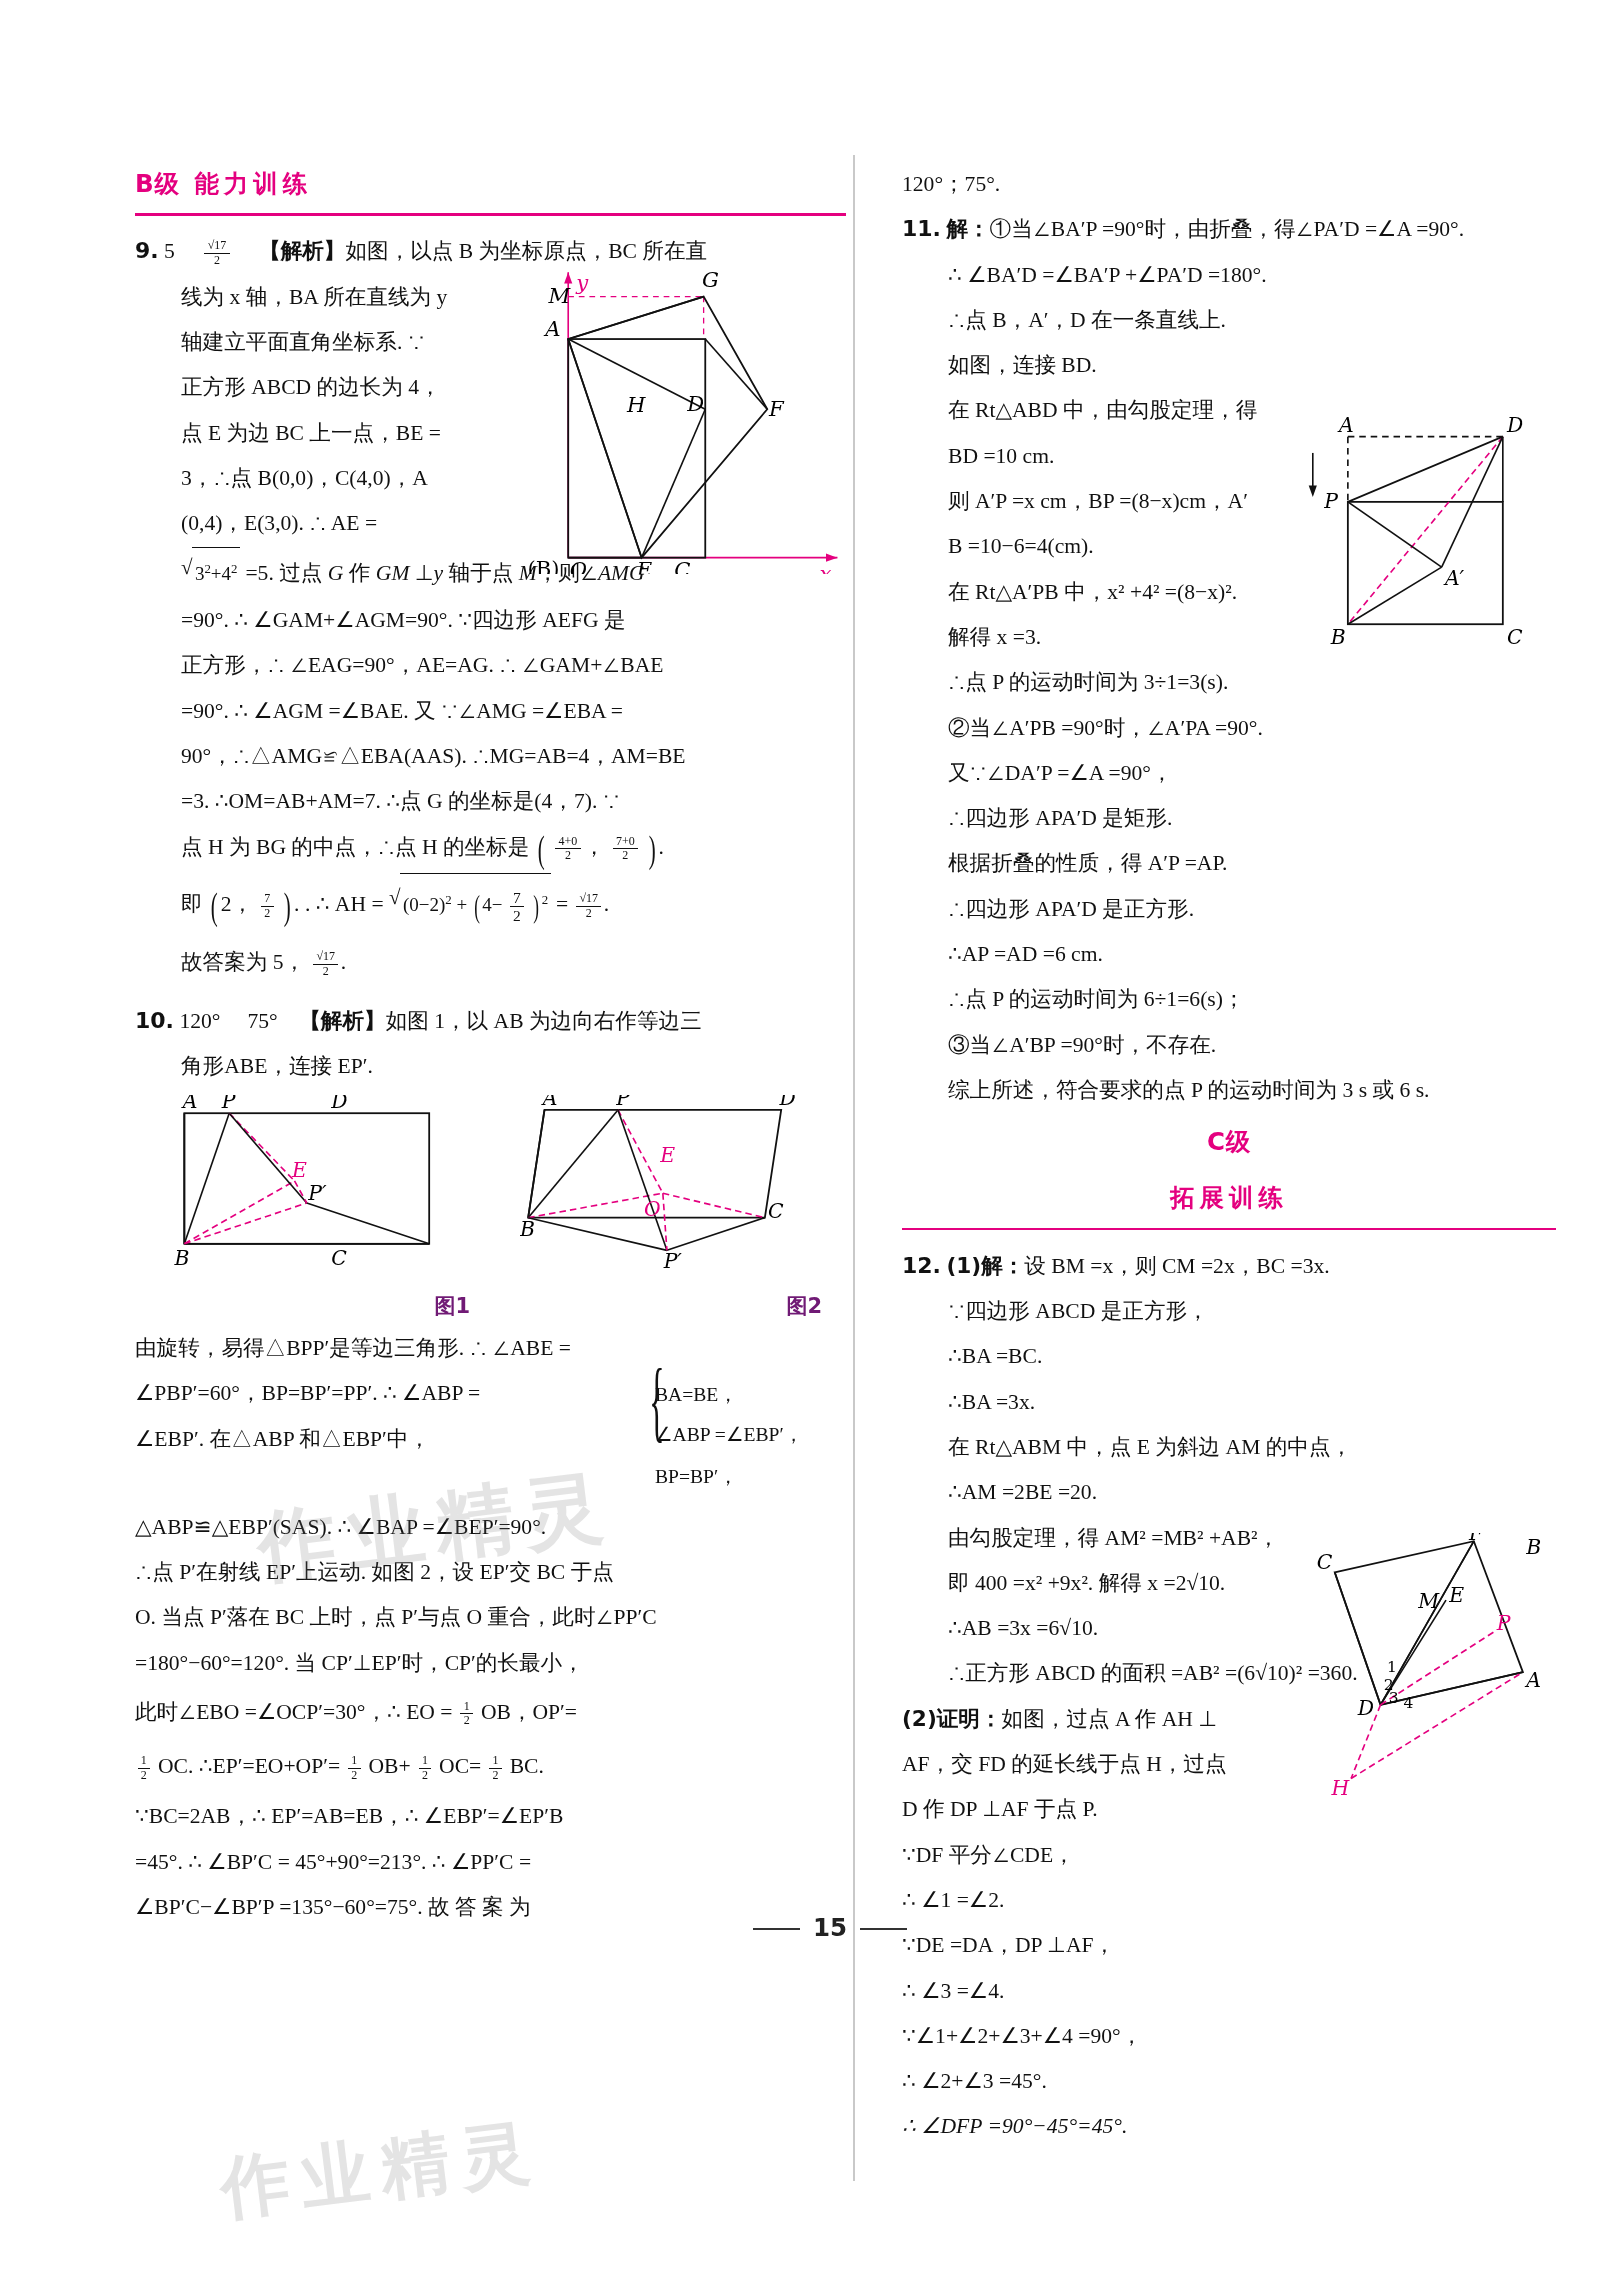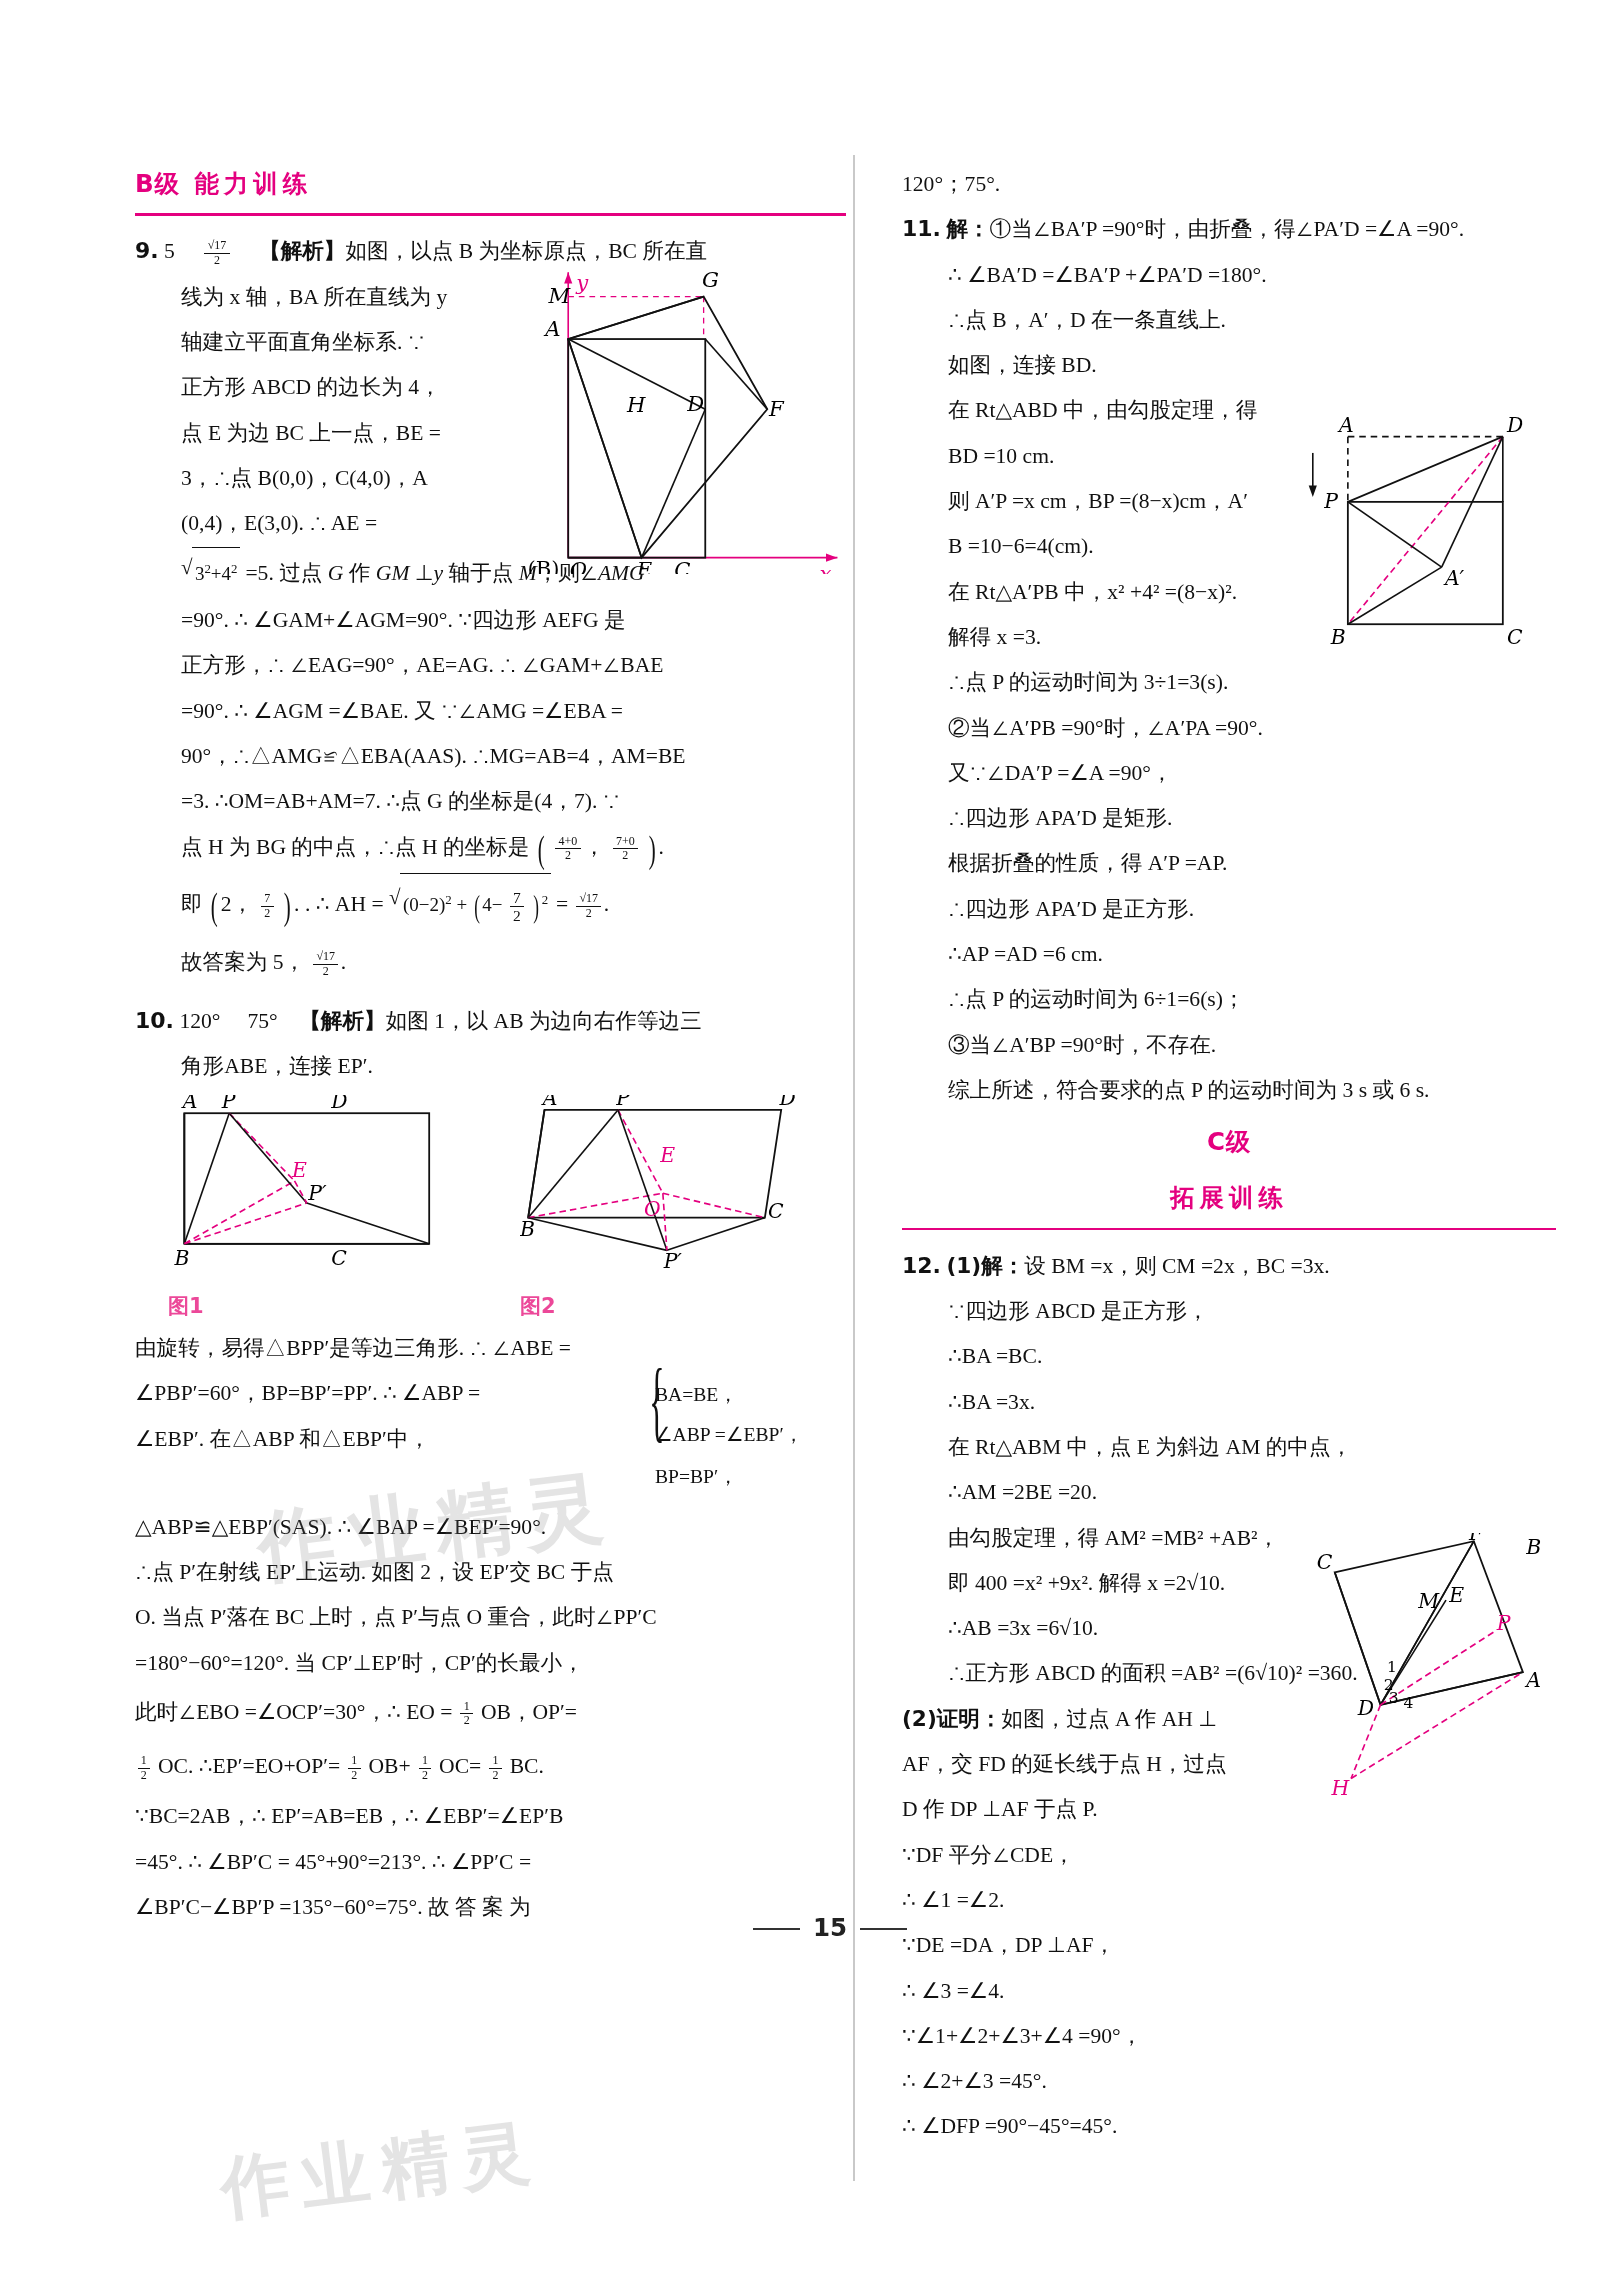--- a/index.html
+++ b/index.html
@@ -56,21 +56,21 @@
   .sqrt{
     display:inline-block;position:relative;padding-left:11.4px;
   }
   .sqrt:before{
     content:"\221A";position:absolute;left:0;top:-1.6px;font-size:21px;
   }
   .sqrt > .rad{border-top:1.3px solid #111;padding:0 2.5px;display:inline-block;}
   sup{font-size:0.68em;}
 
   .fig{position:relative;}
-  .figcap{color:#ec4899;font-weight:bold;text-align:left;font-family:"DejaVu Sans", sans-serif;font-size:21px;}
+  .figcap{color:#701a75;font-weight:bold;text-align:right;font-family:"DejaVu Sans", sans-serif;font-size:21px;}
 
   .pageno{
     position:absolute;left:0;right:0;bottom:72px;text-align:center;
     font-family:"DejaVu Sans", sans-serif;font-size:24.5px;font-weight:bold;color:#222;padding-left:23px;
   }
   .pageno .bar{display:inline-block;width:47px;height:1.6px;background:#333;vertical-align:middle;margin:0 13px;}
 
   .wm{
     position:absolute;color:rgba(120,120,120,0.20);
     font-family:"DejaVu Sans", sans-serif;font-weight:bold;
@@ -421,21 +421,21 @@
         <span class="bold">(2)证明：</span><span>如图，过点 A 作 AH ⊥</span>
       </div>
       <div class="para" style="width:376px;">AF，交 FD 的延长线于点 H，过点</div>
       <div class="para" style="width:376px;">D 作 DP ⊥AF 于点 P.</div>
       <div class="para" style="width:376px;">∵DF 平分∠CDE，</div>
       <div class="para" style="width:376px;">∴ ∠1 =∠2.</div>
       <div class="para" style="width:376px;">∵DE =DA，DP ⊥AF，</div>
       <div class="para" style="width:376px;">∴ ∠3 =∠4.</div>
       <div class="para" style="width:376px;">∵∠1+∠2+∠3+∠4 =90°，</div>
       <div class="para" style="width:376px;">∴ ∠2+∠3 =45°.</div>
-      <div class="para" style="width:376px;">∴ ∠DFP =90°−45°=45°.</div>
+      <div class="para" style="width:376px;font-style:italic;">∴ ∠DFP =90°−45°=45°.</div>
     </div>
   </div>
 
   <div class="wm wm1">作业精灵</div>
   <div class="wm wm2">作业精灵</div>
 
   <div class="pageno">
     <span class="bar"></span><span>15</span><span class="bar"></span>
   </div>
 

